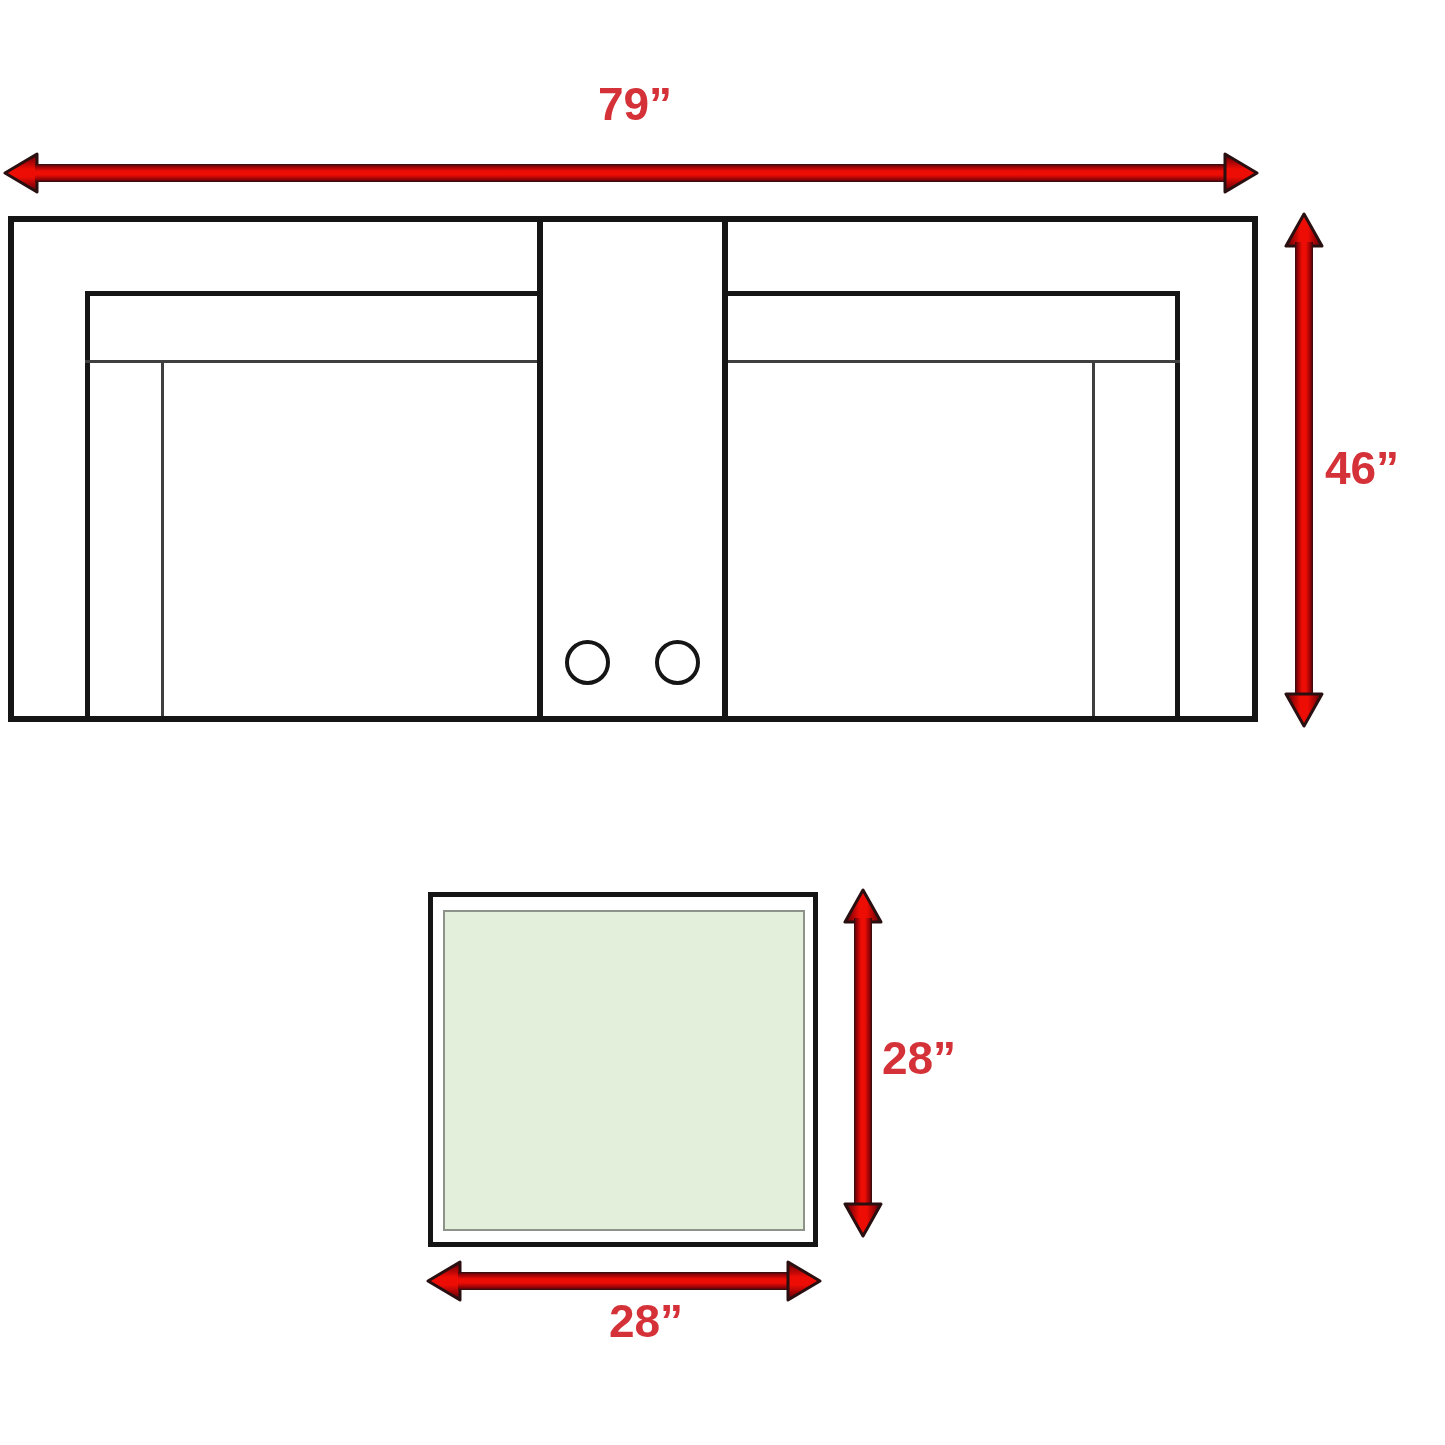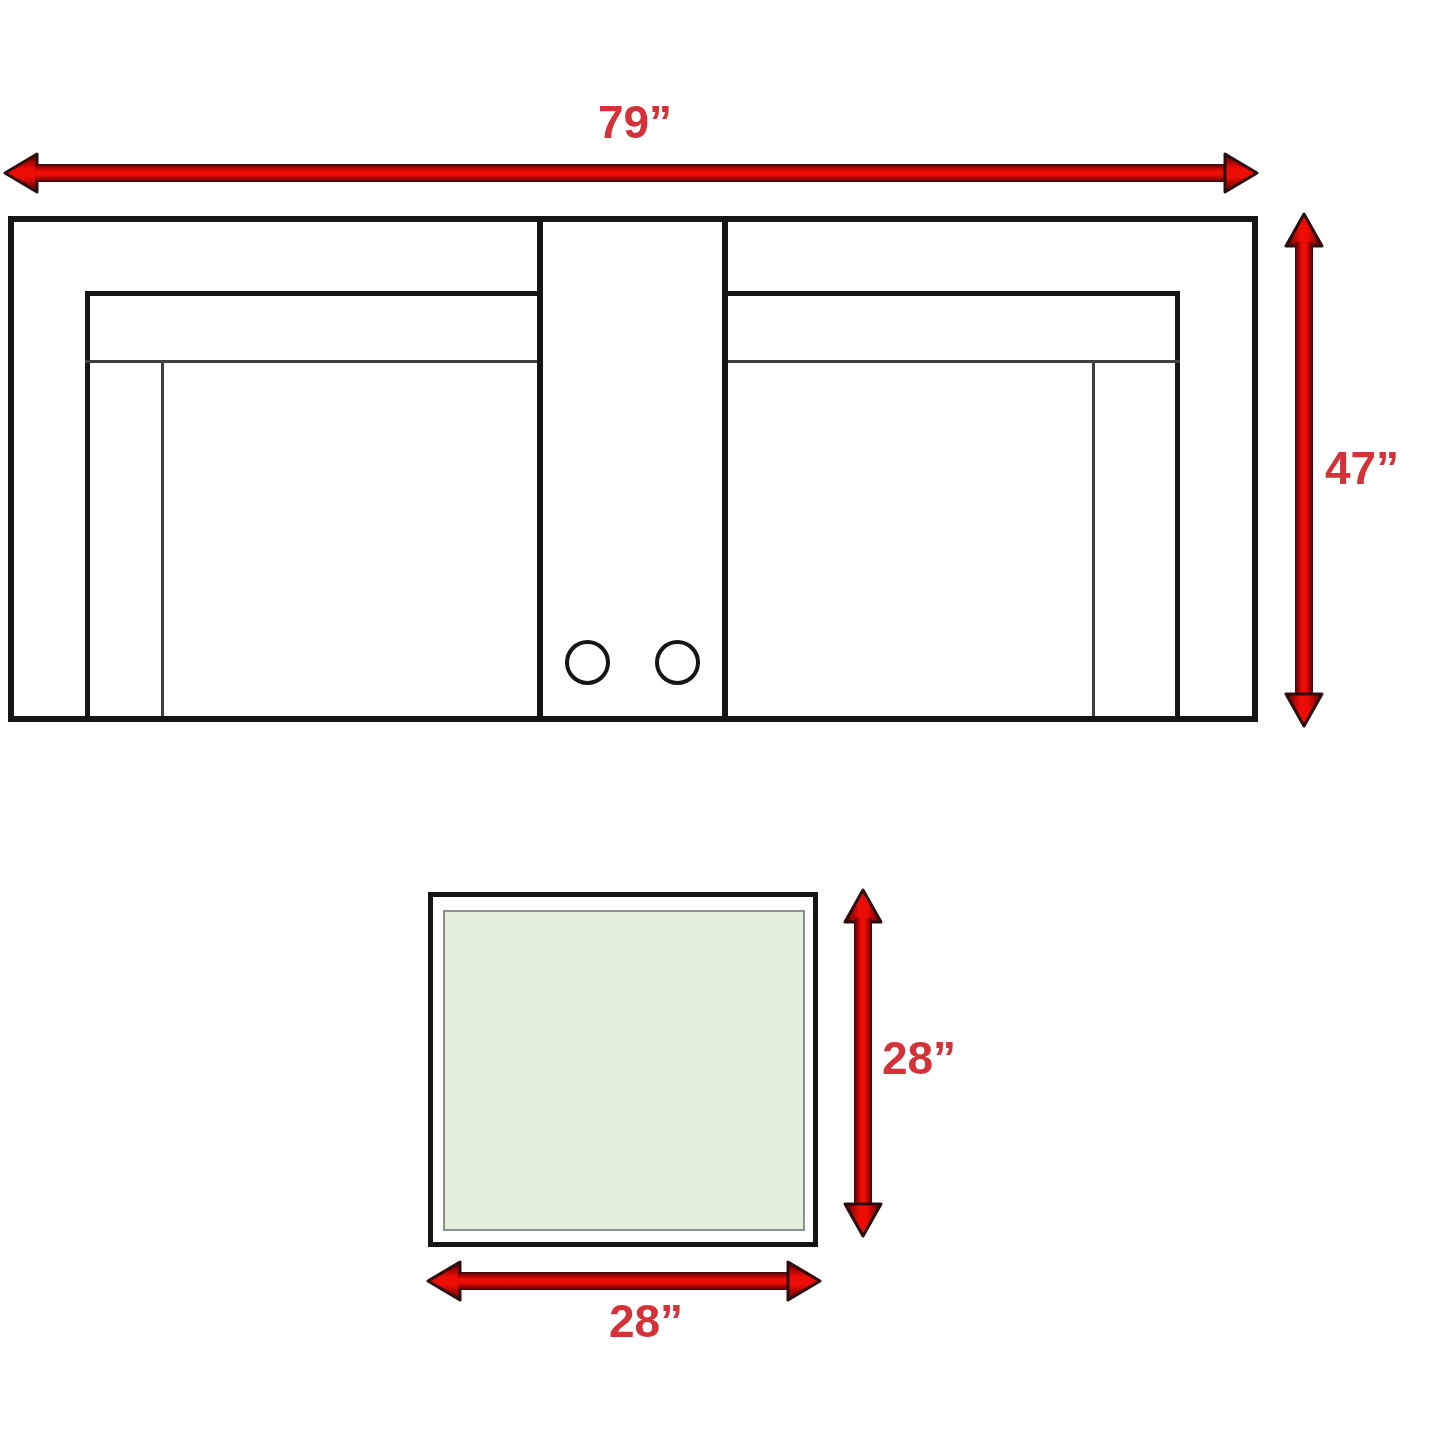--- a/index.html
+++ b/index.html
@@ -35,21 +35,21 @@
   }
   svg { display: block; }
 </style>
 </head>
 <body>
 
 <div class="canvas">
 
   <div class="group">
 
-    <div class="dim-label" style="left:635px; top:122px;">79”</div>
+    <div class="dim-label" style="left:635px; top:104px;">79”</div>
 
     <div class="abs" style="left:3px; top:152px;">
       <svg width="1256" height="42">
         <defs>
           <linearGradient id="gv1" x1="0" y1="0" x2="0" y2="1">
             <stop offset="0" style="stop-color:var(--arrow-outline,#2a0f10)"></stop>
             <stop offset="0.14" style="stop-color:var(--arrow-red-dark,#8f0207)"></stop>
             <stop offset="0.40" style="stop-color:var(--arrow-red-bright,#ee0d05)"></stop>
             <stop offset="0.60" style="stop-color:var(--arrow-red-bright,#ee0d05)"></stop>
             <stop offset="0.86" style="stop-color:var(--arrow-red-dark,#8f0207)"></stop>
@@ -88,21 +88,21 @@
             <stop offset="0.86" style="stop-color:var(--arrow-red-dark,#8f0207)"></stop>
             <stop offset="1" style="stop-color:var(--arrow-outline,#2a0f10)"></stop>
           </linearGradient>
         </defs>
         <polygon points="20,2 2,34 38,34" fill="url(#gh1)" stroke="var(--arrow-outline,#2a0f10)" stroke-width="3" stroke-linejoin="round"></polygon>
         <rect x="11" y="30" width="18" height="456" fill="url(#gh1)"></rect>
         <polygon points="20,514 2,482 38,482" fill="url(#gh1)" stroke="var(--arrow-outline,#2a0f10)" stroke-width="3" stroke-linejoin="round"></polygon>
       </svg>
     </div>
 
-    <div class="dim-label" style="left:1362px; top:468px;">47”</div>
+    <div class="dim-label" style="left:1362px; top:468px;">46”</div>
   </div>
 
   <div class="group">
 
     <div class="outline thick" style="left:428px; top:892px; width:390px; height:355px; border-width:5px; background:#ffffff;"></div>
 
     <div class="outline" style="left:443px; top:910px; width:362px; height:321px; border:2px solid var(--table-inner-border,#8d938a); background:var(--table-fill-green,#e3efdb);"></div>
 
     <div class="abs" style="left:843px; top:888px;">
       <svg width="40" height="350">

